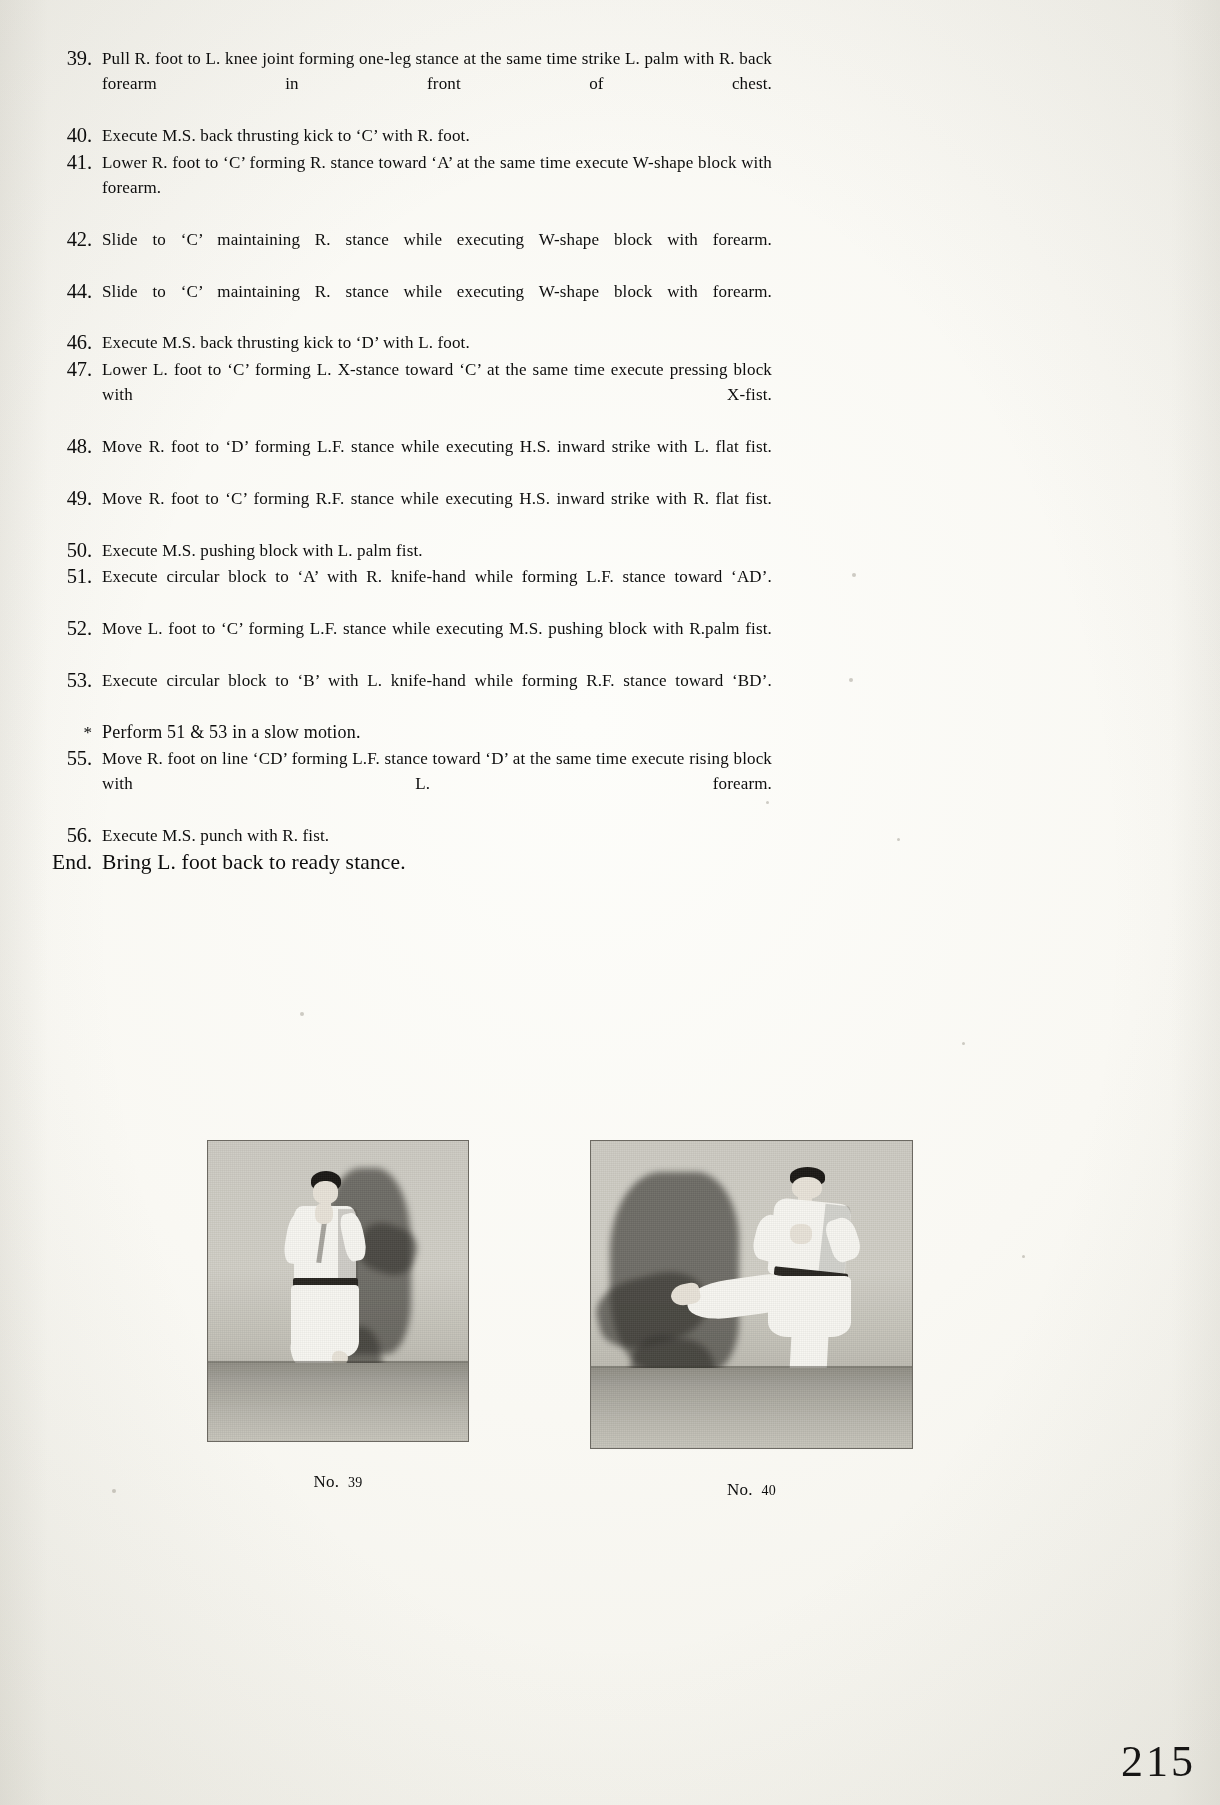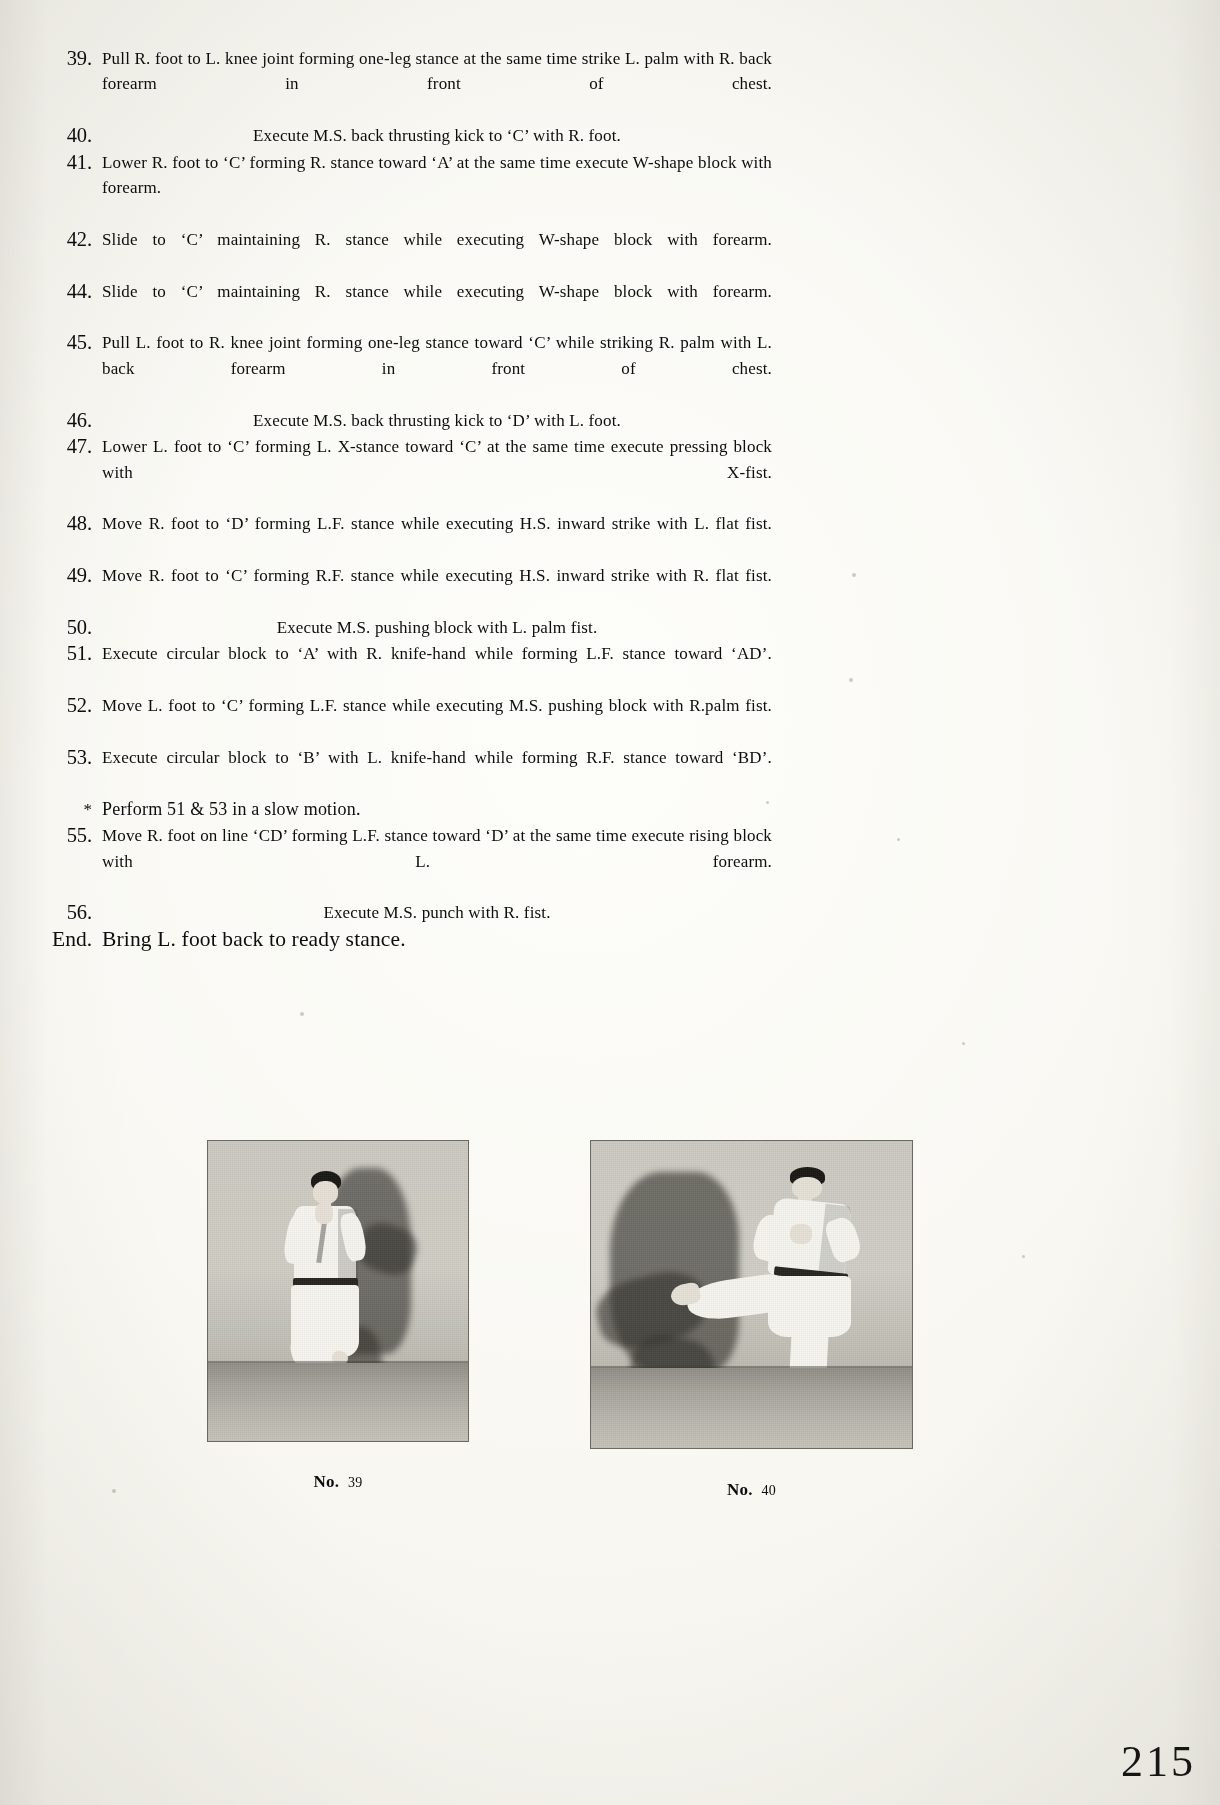--- a/index.html
+++ b/index.html
@@ -69,21 +69,21 @@
     hyphens: none;
     letter-spacing: 0.15px;
   }
   
   .step-text::after {
     content: "";
     display: inline-block;
     width: 100%;
   }
   .step.no-justify .step-text {
-    text-align: center;
+    text-align: left;
   }
   .step.no-justify .step-text::after { display: none; }
 
   .note {
     display: flex;
     align-items: flex-start;
     margin-bottom: 1px;
   }
   .note-mark {
     flex: 0 0 40px;
@@ -189,21 +189,21 @@
   .caption {
     position: absolute;
     top: 332px;
     width: 100%;
     text-align: center;
     white-space: nowrap;
   }
   .plate.right .caption { top: 340px; }
   .cap-no {
     font-size: 17px;
-    font-weight: bold;
+    font-weight: normal;
     letter-spacing: .2px;
   }
   .cap-idx {
     font-size: 14px;
     font-weight: normal;
     margin-left: 5px;
     letter-spacing: .2px;
   }
 
   
@@ -247,24 +247,20 @@
       <div class="step-num">41.</div>
       <div class="step-text">Lower R. foot to ‘C’ forming R. stance toward ‘A’ at the same time execute W-shape block with forearm.</div>
     </div>
     <div class="step">
       <div class="step-num">42.</div>
       <div class="step-text">Slide to ‘C’ maintaining R. stance while executing W-shape block with forearm.</div>
     </div>
     <div class="step">
       <div class="step-num">44.</div>
       <div class="step-text">Slide to ‘C’ maintaining R. stance while executing W-shape block with forearm.</div>
-    </div>
-    <div class="step">
-      <div class="step-num">45.</div>
-      <div class="step-text">Pull L. foot to R. knee joint forming one-leg stance toward ‘C’ while striking R. palm with L. back forearm in front of chest.</div>
     </div>
     <div class="step no-justify">
       <div class="step-num">46.</div>
       <div class="step-text">Execute M.S. back thrusting kick to ‘D’ with L. foot.</div>
     </div>
     <div class="step">
       <div class="step-num">47.</div>
       <div class="step-text">Lower L. foot to ‘C’ forming L. X-stance toward ‘C’ at the same time execute pressing block with X-fist.</div>
     </div>
     <div class="step">

